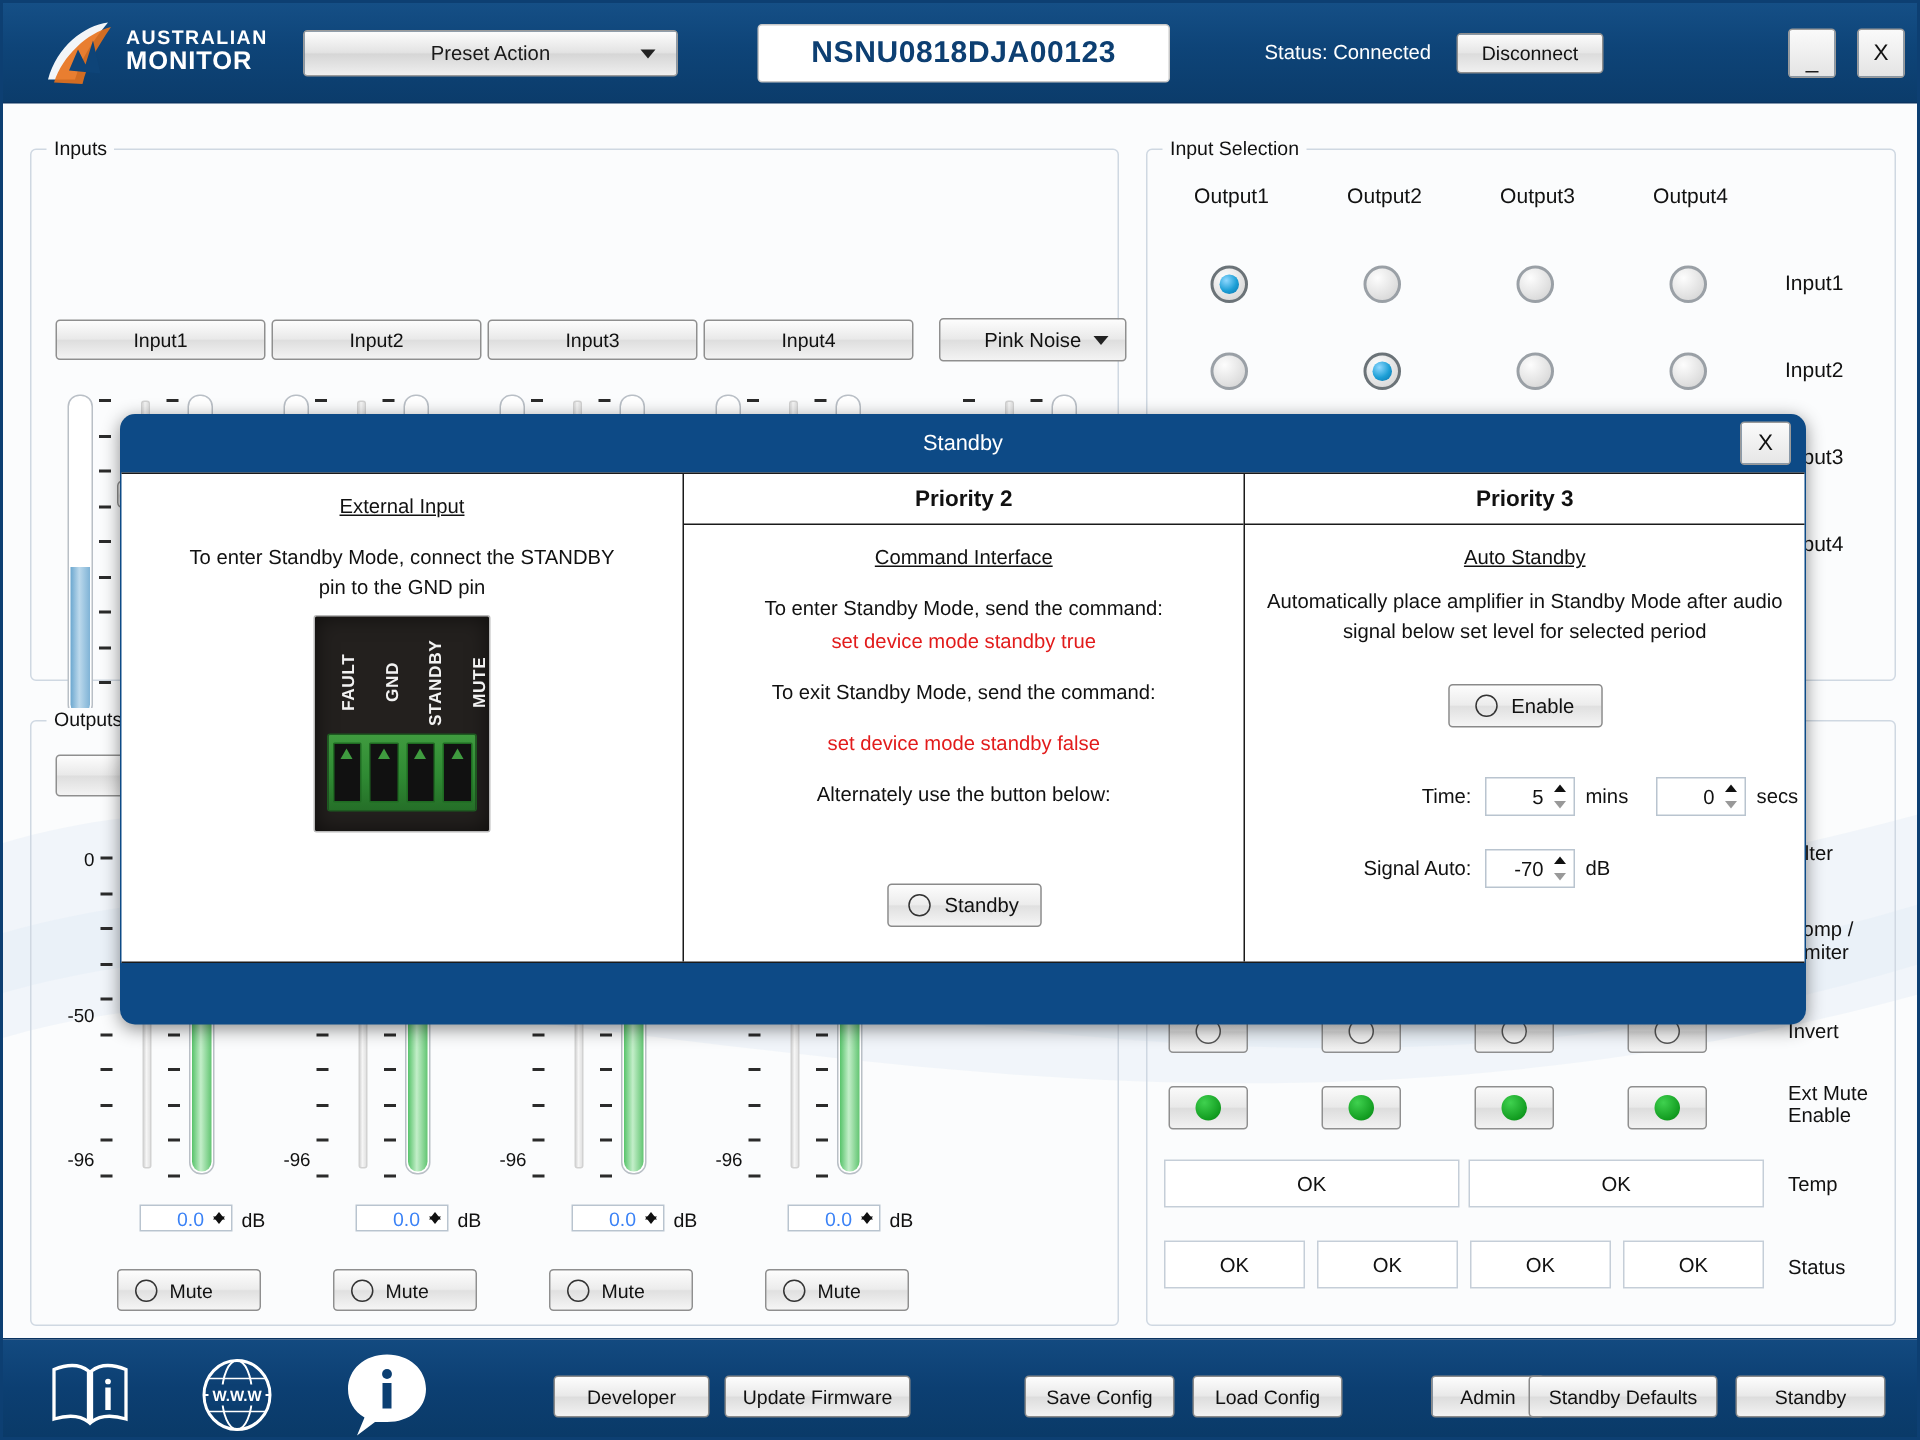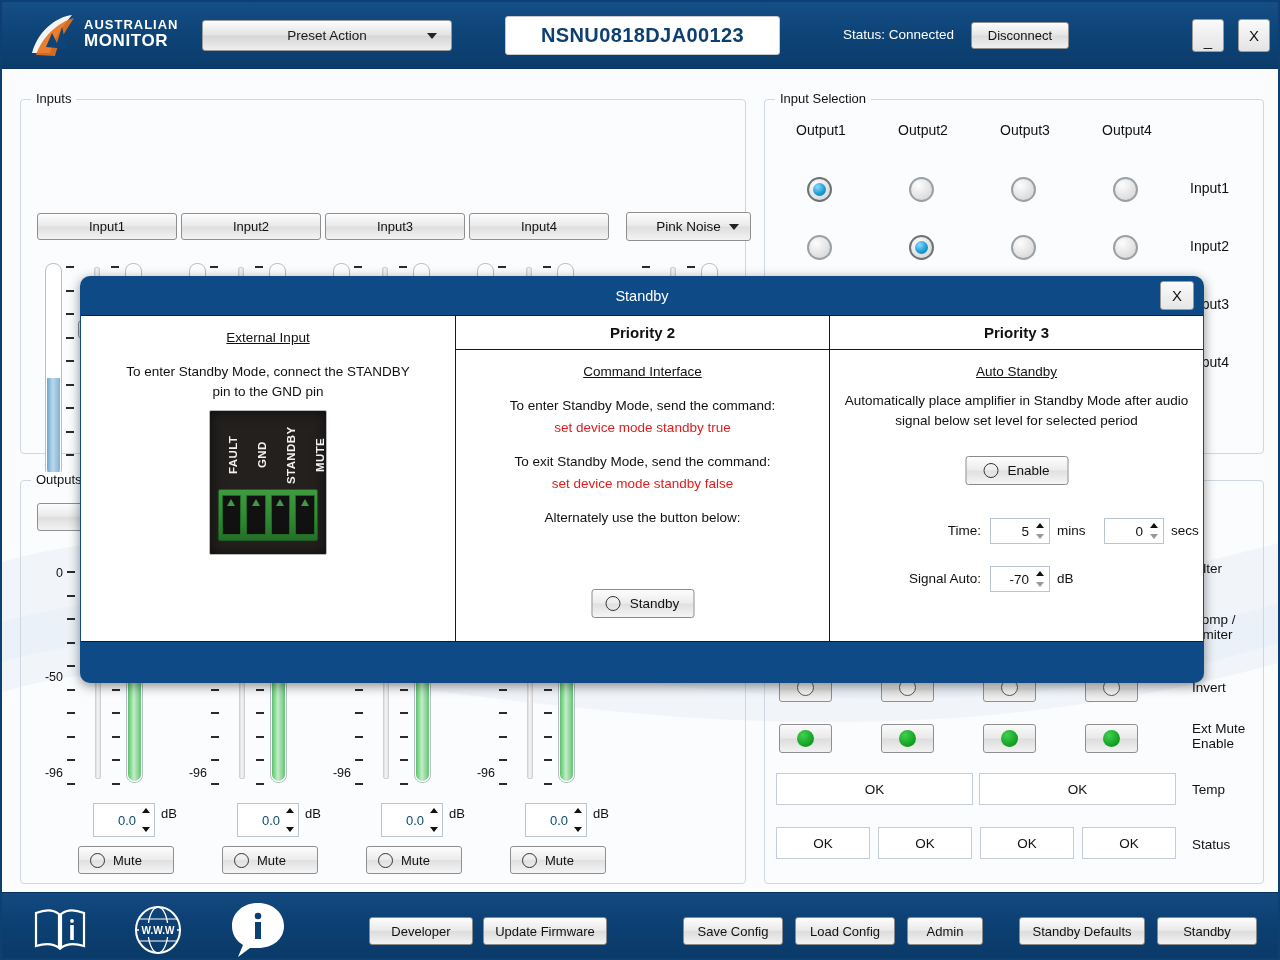--- a/index.html
+++ b/index.html
@@ -119,23 +119,23 @@
 
   
   #outputs { left:18px; top:478px; width:726px; height:404px; }
   .out-btn {
     position:absolute; top:22px; width:100px; height:28px;
     background:linear-gradient(180deg,#fdfdfd,#e9e9e9 48%,#dedede 52%,#f3f3f3);
     border:1px solid #8f8f8f; border-radius:3px;
   }
   .scalelbl { position:absolute; font-size:12.5px; color:#111; text-align:right; width:34px;}
   .spin {
-    position:absolute; width:62px; height:34px; background:#fff;
+    position:absolute; width:62px; height:18px; background:#fff;
     border:1px solid #b9c4cf; display:flex; align-items:center;
-    font-size:13px; color:#0c4a6e;
+    font-size:13px; color:#3b82f6;
   }
   .spin .val { flex:1; text-align:right; padding-right:3px; }
   .spin .arrows { width:15px; height:100%; position:relative; }
   .spin .arrows .up, .spin .arrows .dn {
     position:absolute; left:3px; width:0;height:0;
     border-left:4px solid transparent;border-right:4px solid transparent;
   }
   .spin .arrows .up{ top:4px; border-bottom:5px solid #111; }
   .spin .arrows .dn{ bottom:4px; border-top:5px solid #111; }
   .unit { position:absolute; font-size:13px; color:#111; }
@@ -871,21 +871,21 @@
     </div>
   <div class="f-btn" style="left:481px; width:124px">
       <span>Update Firmware</span>
     </div>
   <div class="f-btn" style="left:681px; width:100px">
       <span>Save Config</span>
     </div>
   <div class="f-btn" style="left:793px; width:100px">
       <span>Load Config</span>
     </div>
-  <div class="f-btn" style="left:905px; width:76px">
+  <div class="f-btn" style="left:952px; width:76px">
       <span>Admin</span>
     </div>
   <div class="f-btn" style="left:1017px; width:126px">
       <span>Standby Defaults</span>
     </div>
   <div class="f-btn" style="left:1155px; width:100px">
       <span>Standby</span>
     </div>
 
   <div class="modal">
@@ -917,21 +917,21 @@
         </div>
       </div>
 
       <div class="pcol">
         <div class="pcol-hdr">Priority 2</div>
         <div class="pcol-body">
           <div class="sublbl">Command Interface</div>
           <div class="ptext">To enter Standby Mode, send the command:</div>
           <div class="cmd" style="margin-top:4px">set device mode standby true</div>
           <div class="ptext">To exit Standby Mode, send the command:</div>
-          <div class="cmd" style="margin-top:4px">set device mode standby false</div>
+          <div class="cmd" style="margin-top:16px">set device mode standby false</div>
           <div class="ptext">Alternately use the button below:</div>
           <div class="wide-btn" style="top:239px; width:103px">
             <span class="led-ring"></span>
             <span>Standby</span>
           </div>
         </div>
       </div>
 
       <div class="pcol last">
         <div class="pcol-hdr">Priority 3</div>

